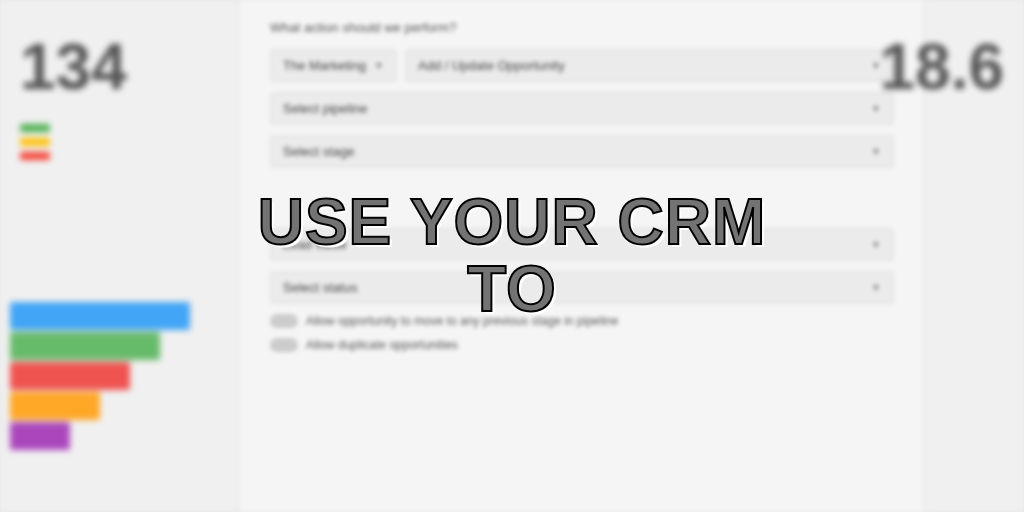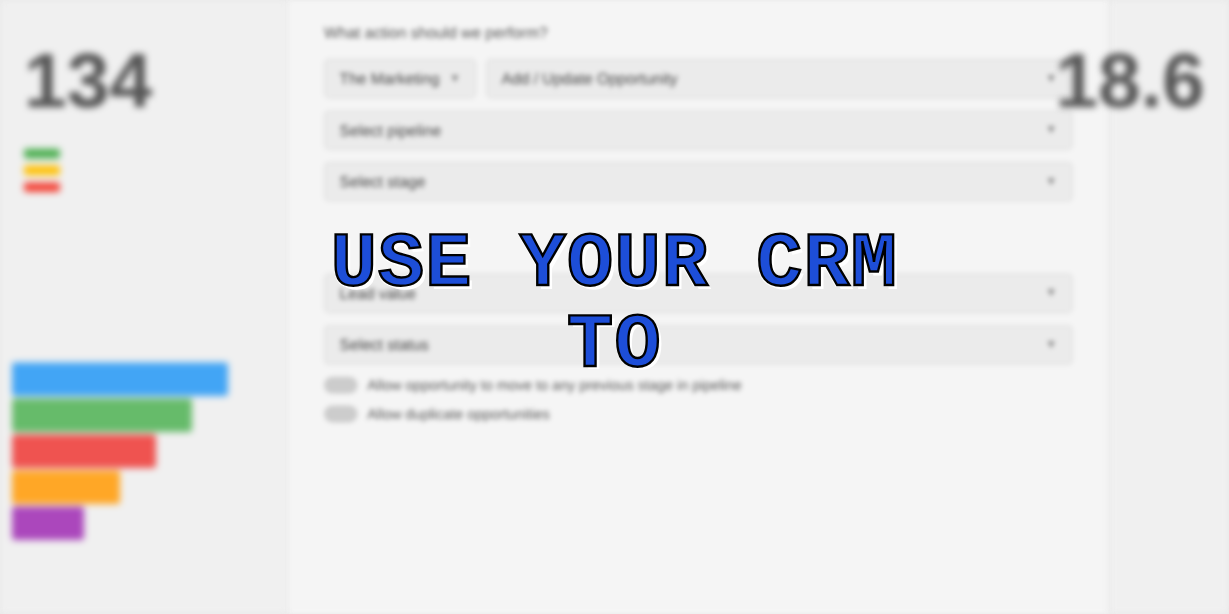--- a/index.html
+++ b/index.html
@@ -172,23 +172,23 @@
       left: 50%;
       transform: translate(-50%, -50%);
       z-index: 10;
       text-align: center;
       pointer-events: none;
     }
 
     .main-headline {
       font-size: 64px;
       font-weight: 900;
-      color: #1d4ed8;
+      color: #737373;
       text-transform: uppercase;
-      font-family: Liberation Mono, monospace;
+      font-family: Liberation Sans, sans-serif;
       line-height: 1.05;
       -webkit-text-stroke: 2px #000;
       letter-spacing: 1px;
       text-shadow:
         3px 3px 0 #fff,
         -1px -1px 0 #fff,
         1px -1px 0 #fff,
         -1px 1px 0 #fff,
         1px 1px 0 #fff;
     }

